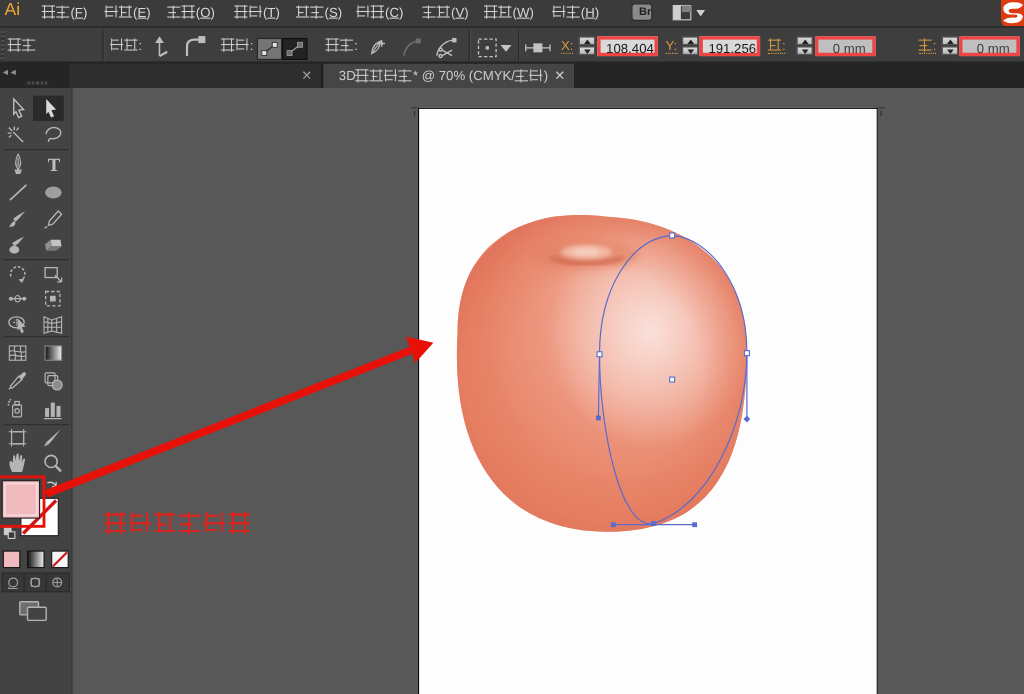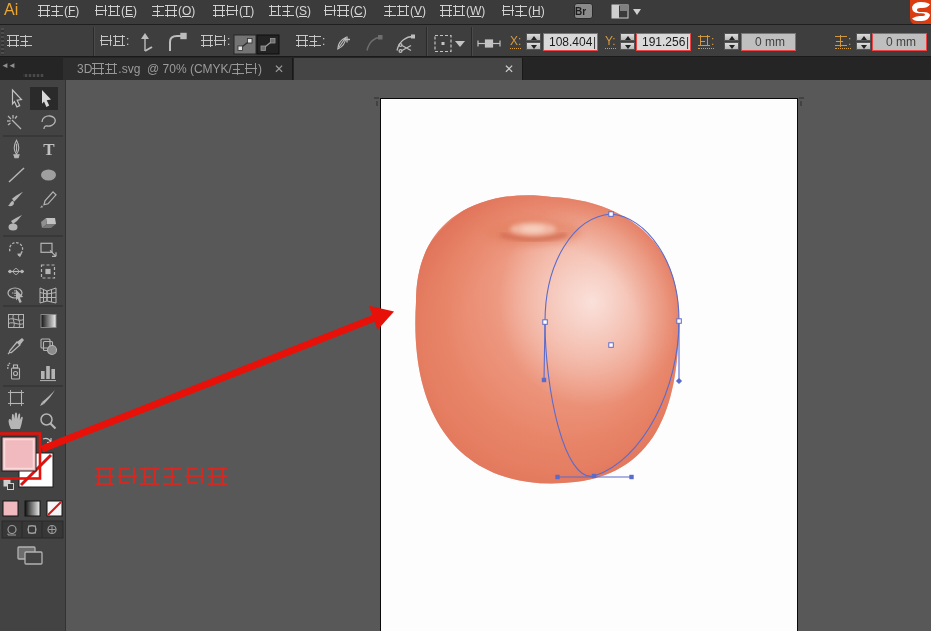--- a/index.html
+++ b/index.html
@@ -20,33 +20,33 @@
 background-size:100% 8%,8% 100%,70% 8%,70% 60%;
 background-position:0 30%,30% 0,15% 70%,15% 30%;}
 .cj.d{background-image:linear-gradient(currentColor,currentColor),linear-gradient(currentColor,currentColor),linear-gradient(currentColor,currentColor),linear-gradient(currentColor,currentColor),linear-gradient(currentColor,currentColor);
 background-size:100% 8%,8% 84%,8% 84%,44% 8%,100% 8%;
 background-position:0 8%,22% 16%,78% 16%,28% 55%,0 92%}
 
 #menubar{left:0;top:0;width:931px;height:24px;background:#3b3b3b}
 #menubar .mi{position:absolute;top:4px;font-size:12px;color:#d6d6d6;letter-spacing:0px}
 #menubar .mi u{text-decoration:underline}
 #ailogo{position:absolute;left:4px;top:1px;font-size:16px;font-weight:normal;color:#eea62f;font-style:normal}
-#brbtn{position:absolute;left:574px;top:3px;width:19px;height:16px;background:#8a8a8a;border-radius:3px;color:#1d1d1d;font-size:10px;font-weight:bold;text-align:left;line-height:16px;border:1px solid #2a2a2a}
+#brbtn{position:absolute;left:574px;top:3px;width:19px;height:16px;background:#8a8a8a;border-radius:3px;color:#1d1d1d;font-size:10px;font-weight:bold;text-align:right;line-height:16px;border:1px solid #2a2a2a}
 
 #ctrlrow{left:0;top:24px;width:931px;height:33px;background:#3e3e3e;border-top:1px solid #1f1f1f;border-bottom:1px solid #1a1a1a}
 #ctrlrow .lbl{position:absolute;top:9px;font-size:12px;color:#cccccc}
 #ctrlrow .olbl{position:absolute;top:9px;font-size:12px;color:#d79b40;border-bottom:1px dotted #d79b40;padding-bottom:0px}
 #ctrlrow .sep{position:absolute;top:2px;width:1px;height:29px;background:#2a2a2a;box-shadow:1px 0 0 #4a4a4a}
 .spin{position:absolute;top:8px;width:15px;height:18px}
 .spin i{position:absolute;left:0;width:15px;height:8px;background:linear-gradient(#dcdcdc,#b8b8b8);border:1px solid #555}
 .spin i.up{top:0}.spin i.dn{top:9px}
 .spin i:after{content:"";position:absolute;left:4px;border-left:3px solid transparent;border-right:3px solid transparent}
 .spin i.up:after{top:2px;border-bottom:4px solid #222}
 .spin i.dn:after{top:2px;border-top:4px solid #222}
-.fld{position:absolute;top:8px;height:18px;font-size:12px;color:#1a1a1a;border:1px solid #ef4444;background:#d9d9d9;line-height:17px;padding-left:5px}
+.fld{position:absolute;top:8px;height:18px;font-size:12px;color:#1a1a1a;border:3px solid #ef4444;background:#d9d9d9;line-height:17px;padding-left:5px}
 
 #tabbar{left:0;top:57px;width:931px;height:23px;background:#252525}
 .tab{position:absolute;top:1px;height:22px;font-size:12px;line-height:22px}
 #tab1{left:63px;width:230px;background:#2e2e2e;color:#9b9b9b;border-right:1px solid #191919}
 #tab2{left:294px;width:229px;background:#454545;color:#cccccc;border-right:1px solid #191919}
 .tab .tx{padding-left:14px}
 .tab .cl{position:absolute;right:8px;top:0px;font-size:12px}
 
 #tools{left:0;top:80px;width:66px;height:551px;background:#434343;border-right:1px solid #333}
 
@@ -164,22 +164,22 @@
   <svg class="abs" style="left:804px;top:31px" width="22" height="22" viewBox="0 0 22 22">
     <g stroke="#c9c9c9" fill="none" stroke-width="1.6">
       <path d="M8,6 L5,6 Q1,6 1,10 Q1,14 5,14 L8,14"></path>
       <path d="M14,6 L17,6 Q21,6 21,10 Q21,14 17,14 L14,14"></path>
     </g>
   </svg>
 </div>
 <div class="abs" id="tabbar">
   <span style="position:absolute;left:1px;top:4px;color:#8f8f8f;font-size:8px;letter-spacing:-1px">◄◄</span>
     <span style="position:absolute;left:23px;top:17px;width:21px;height:3px;background:repeating-linear-gradient(90deg,#2e2e2e 0 2px,#4a4a4a 2px 4px)"></span>
-  <span class="tab" id="tab1"><span class="tx">3D<i class="cj a"></i><i class="cj d"></i>.svg&nbsp; @ 70% (CMYK/<i class="cj b"></i><i class="cj c"></i>)</span><span class="cl">✕</span></span>
-  <span class="tab" id="tab2"><span class="cl">✕</span></span>
+  <span class="tab" id="tab1"><span class="cl">✕</span></span>
+  <span class="tab" id="tab2"><span class="tx">3D<i class="cj a"></i><i class="cj d"></i><i class="cj c"></i><i class="cj b"></i>* @ 70% (CMYK/<i class="cj b"></i><i class="cj c"></i>)</span><span class="cl">✕</span></span>
 </div>
 <div class="abs" id="tools"><svg width="66" height="551" viewBox="0 0 66 551" id="toolsvg">
 <defs>
 <linearGradient id="ggrad" x1="0" y1="0" x2="1" y2="0">
  <stop offset="0" stop-color="#111"></stop>
           <stop offset="1" stop-color="#efefef"></stop>
 </linearGradient>
 <path id="cursor" d="M-4,-8 L5,1.5 L0.7,2.2 L3.2,7.6 L0.4,8.9 L-2,3.5 L-4,5.8 Z"></path>
 </defs>
 <g stroke="#2f2f2f">

